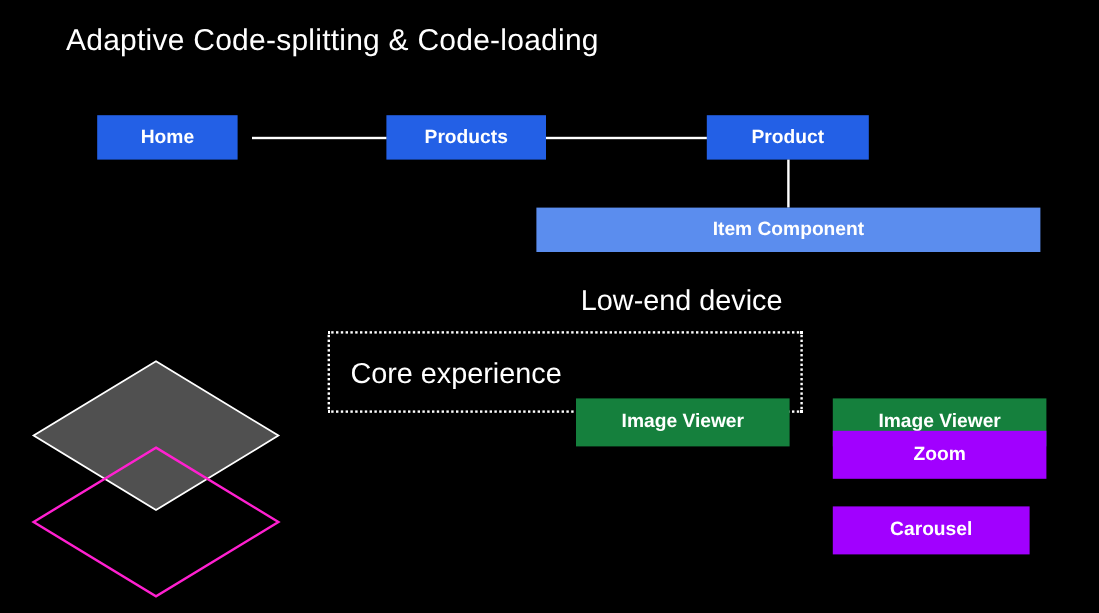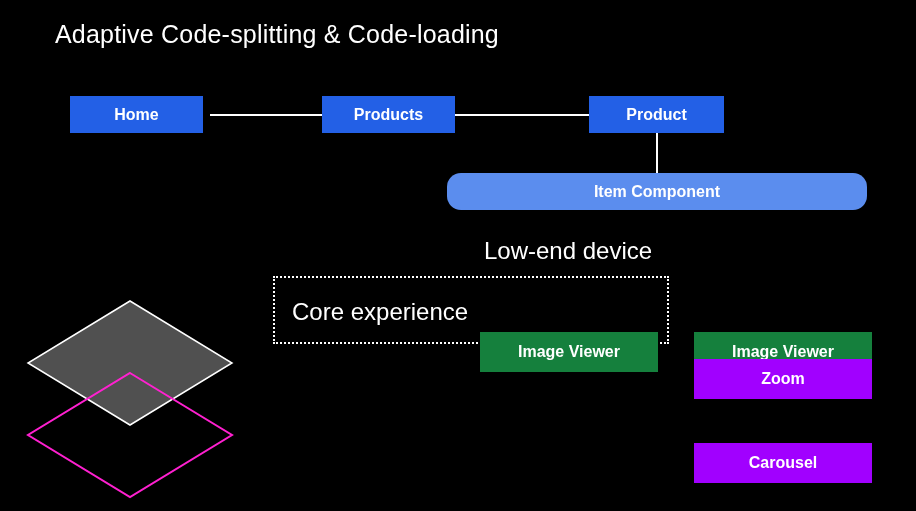--- a/index.html
+++ b/index.html
@@ -1,35 +1,35 @@
 <!DOCTYPE html>
 <html><head>
 <meta charset="utf-8">
 <style>
   * { box-sizing: border-box; margin: 0; padding: 0; }
   html, body { width: 916px; height: 511px; background: #000; font-family: 'Google Sans', 'Helvetica Neue', Arial, sans-serif; overflow: hidden; }
   .stage { position: relative; width: 916px; height: 511px; }
   .title { position: absolute; left: 55px; top: 20px; color: #fff; font-size: 25px; font-weight: 400; letter-spacing: 0.2px; }
   .node { position: absolute; display: flex; align-items: center; justify-content: center; color: #fff; font-weight: 700; font-size: 16px; }
   .blue { background: #2360e6; }
-  .lightblue { background: #5b8dee; border-radius: 14px; }
+  .lightblue { background: #5b8dee; }
   .pink { background: #15803d; margin-top: 42px; }
   .purple { background: #a100ff; }
   .line { position: absolute; background: #fff; }
   .label { position: absolute; color: #fff; font-size: 24px; font-weight: 400; }
   .dashed-box { position: absolute; border: 2px dotted #fff; }
   .layers { position: absolute; left: 10px; top: 295px; width: 240px; height: 210px; pointer-events: none; }
 </style>
 </head>
 <body>
 
 <div class="stage">
   <div class="title">Adaptive Code-splitting &amp; Code-loading</div>
 
-  <div class="node blue" style="left:70px; top:96px; width:133px; height:37px;">Home</div>
+  <div class="node blue" style="left:81px; top:96px; width:117px; height:37px;">Home</div>
   <div class="node blue" style="left:589px; top:96px; width:135px; height:37px;">Product</div>
   <div class="node blue" style="left:322px; top:96px; width:133px; height:37px;">Products</div>
 
   <div class="line" style="left:210px; top:114px; width:112px; height:1.5px;"></div>
   <div class="line" style="left:455px; top:114px; width:134px; height:1.5px;"></div>
 
   <div class="line" style="left:656px; top:133px; width:1.5px; height:40px;"></div>
 
   <div class="node lightblue" style="left:447px; top:173px; width:420px; height:37px;">Item Component</div>
 
@@ -37,19 +37,19 @@
 
   <div class="dashed-box" style="left:273px; top:276px; width:396px; height:68px;"></div>
   <div class="label" style="left:292px; top:298px;">Core experience</div>
 
   <div class="node pink" style="left:480px; top:290px; width:178px; height:40px;">Image Viewer</div>
 
   <div class="node pink" style="left:694px; top:290px; width:178px; height:40px;">Image Viewer</div>
 
   <div class="node purple" style="left:694px; top:359px; width:178px; height:40px;">Zoom</div>
 
-  <div class="node purple" style="left:694px; top:422px; width:178px; height:40px;margin-top:21px;">Carousel</div>
+  <div class="node purple" style="left:694px; top:422px; width:164px; height:40px;">Carousel</div>
 
   <svg class="layers" viewBox="0 0 240 210">
     <polygon points="120,6 222,68 120,130 18,68" fill="#9f9f9f" fill-opacity="0.5" stroke="#ffffff" stroke-width="1.5"></polygon>
     <polygon points="120,78 222,140 120,202 18,140" fill="none" stroke="#ff20d0" stroke-width="2"></polygon>
   </svg>
 </div>
 
 </body></html>

